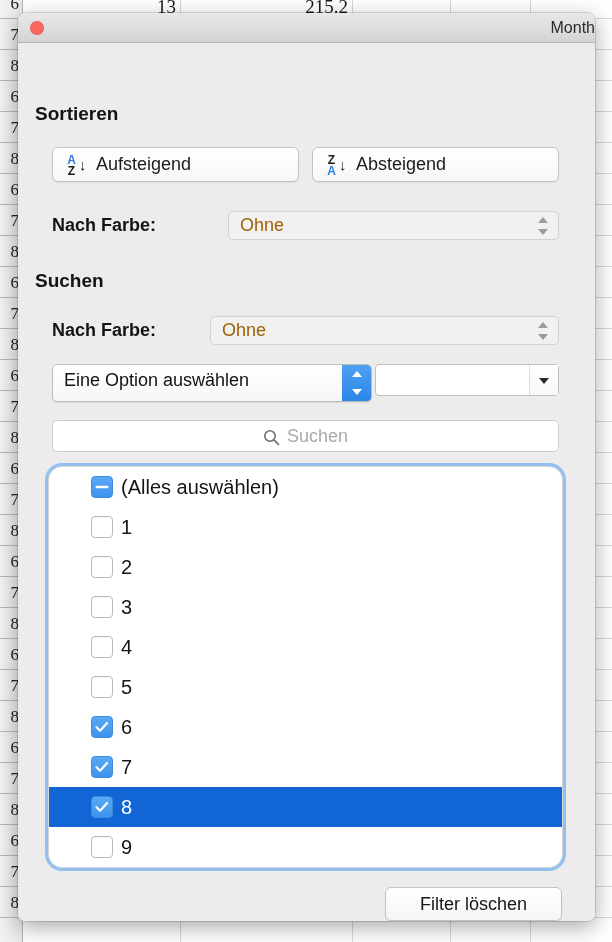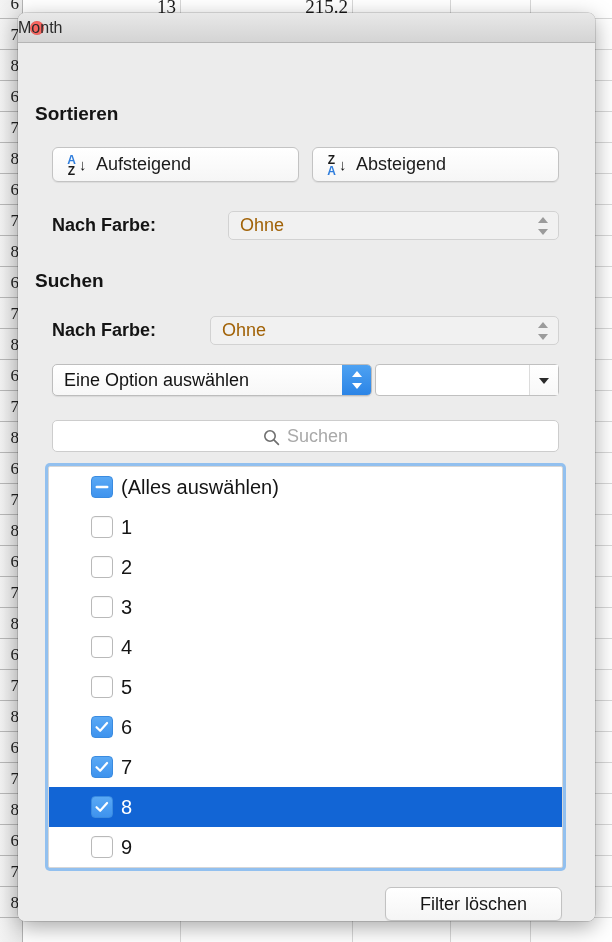--- a/index.html
+++ b/index.html
@@ -82,21 +82,21 @@
   #titlebar {
     position: relative;
     height: 29px;
     background: linear-gradient(to bottom, #e8e8e8, #d4d4d4);
     border-bottom: 1px solid #b5b5b5;
   }
   #titlebar .title {
     position: absolute;
     left: 0; right: 0; top: 0;
     line-height: 29px;
-    text-align: left;
+    text-align: right;
     font-size: 16px;
     color: #2b2b2b;
     font-weight: 400;
   }
   #close-btn {
     position: absolute;
     left: 12px;
     top: 8px;
     width: 14px;
     height: 14px;
@@ -210,21 +210,21 @@
     border-bottom: 6px solid #9b9b9b;
   }
   .color-popup .stepper .dn {
     bottom: 1px;
     border-top: 6px solid #9b9b9b;
   }
 
   
   #option-popup {
     position: absolute;
-    height: 32px;
+    height: 38px;
     border: 1px solid #bdbdbd;
     border-radius: 5px;
     background: linear-gradient(to bottom, #ffffff, #f7f7f7);
     box-sizing: border-box;
     box-shadow: 0 1px 1px rgba(0,0,0,0.08);
     overflow: hidden;
   }
   #option-popup .val {
     position: absolute;
     left: 11px;
@@ -314,21 +314,21 @@
     color: #a9a9a9;
   }
 
   
   #listbox {
     position: absolute;
     background: #ffffff;
     border: 1px solid #d7d7d7;
     box-sizing: border-box;
     box-shadow: 0 0 0 3px rgba(120,180,240,0.78);
-    border-radius: 2px;
+    border-radius: 14px;
     overflow: hidden;
   }
   .lrow {
     position: relative;
     height: 40px;
     display: flex;
     align-items: center;
     padding-left: 42px;
     box-sizing: border-box;
   }

